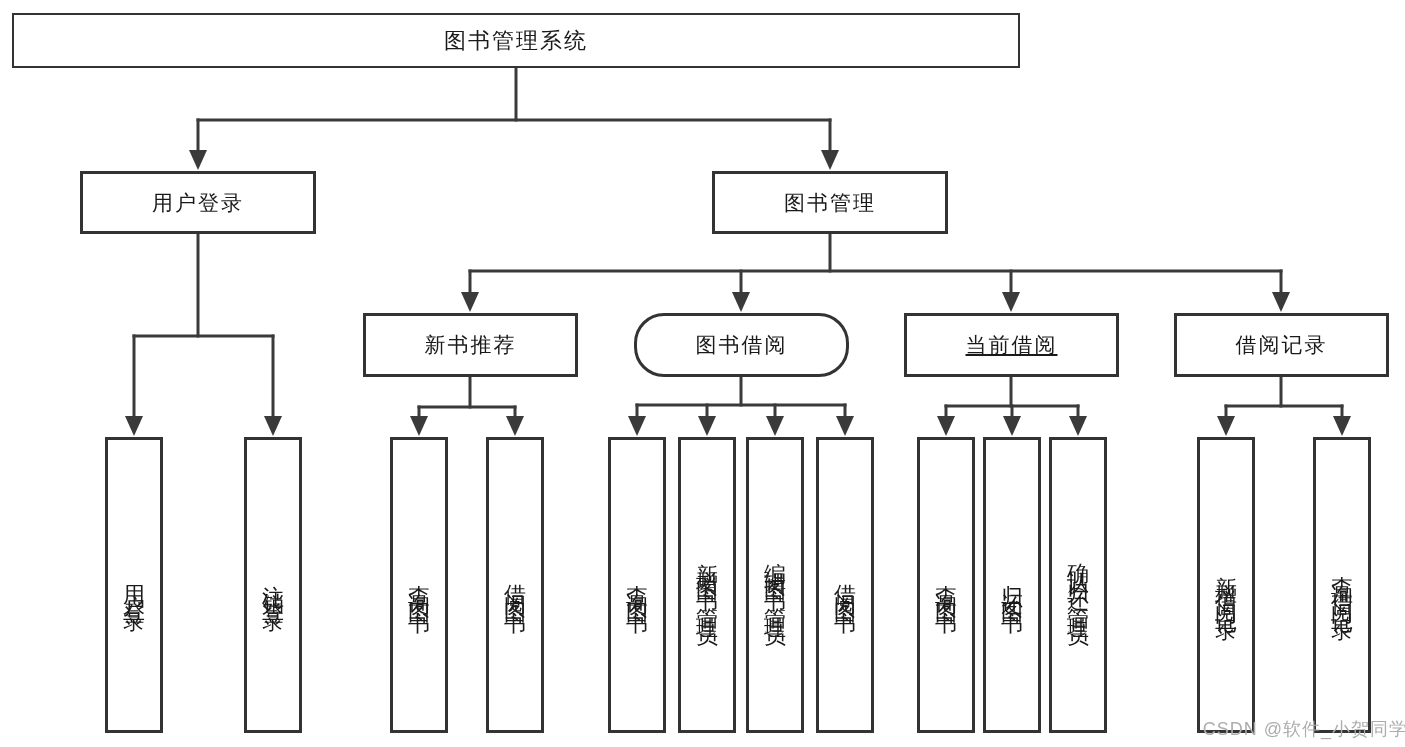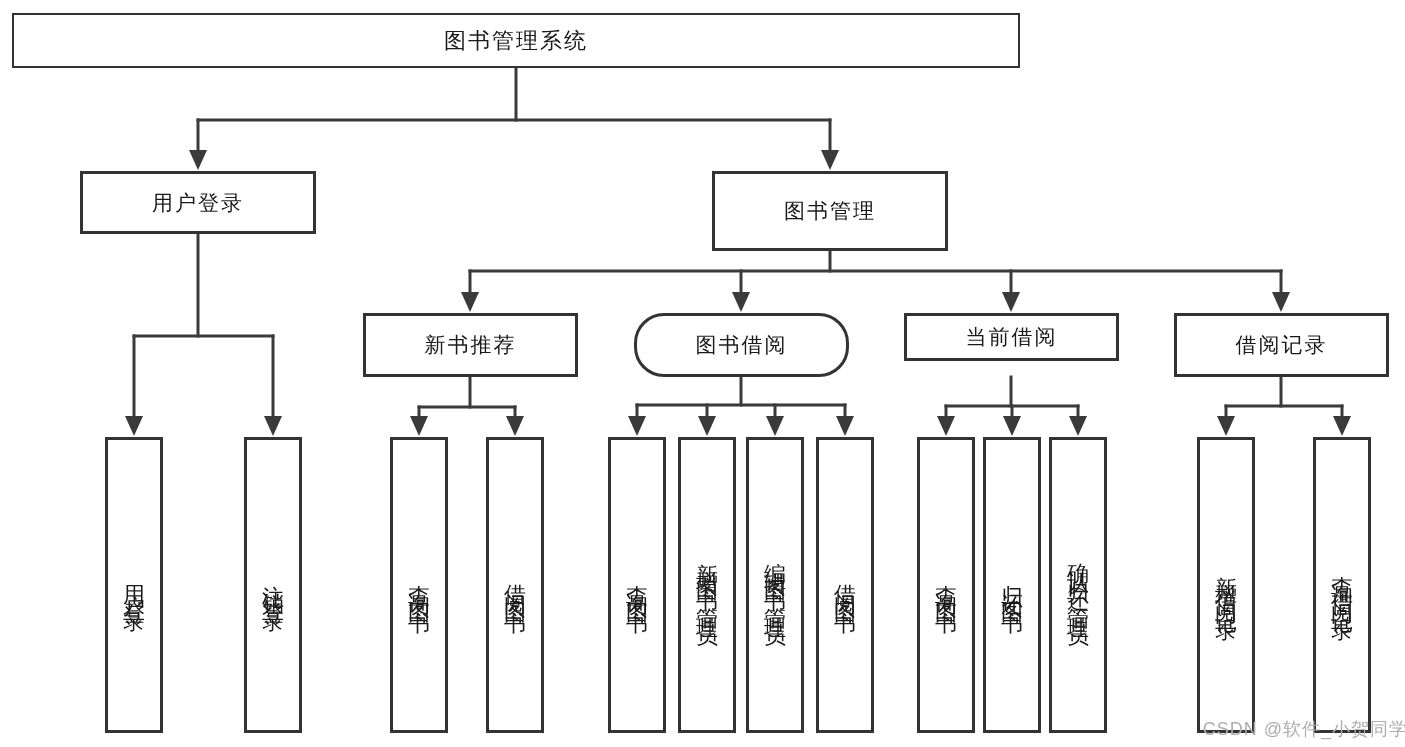--- a/index.html
+++ b/index.html
@@ -110,25 +110,25 @@
     <line x1="1226" y1="406" x2="1342" y2="406"></line>
     <line x1="1226" y1="406" x2="1226" y2="418"></line>
     <polygon points="1217,416 1235,416 1226,436"></polygon>
     <line x1="1342" y1="406" x2="1342" y2="418"></line>
     <polygon points="1333,416 1351,416 1342,436"></polygon>
   </svg>
 
   <div class="node root-node" style="left:12px;top:13px;width:1008px;height:55px;">图书管理系统</div>
 
   <div class="node" style="left:80px;top:171px;width:236px;height:63px;">用户登录</div>
-  <div class="node" style="left:712px;top:171px;width:236px;height:80px;">图书管理</div>
+  <div class="node" style="left:712px;top:171px;width:236px;height:63px;">图书管理</div>
 
   <div class="node" style="left:363px;top:313px;width:215px;height:64px;">新书推荐</div>
   <div class="node" style="left:634px;top:313px;width:215px;height:64px;border-radius:30px;">图书借阅</div>
-  <div class="node" style="left:904px;top:313px;width:215px;height:48px;">当前借阅</div>
+  <div class="node" style="left:904px;top:313px;width:215px;height:64px;text-decoration:underline;">当前借阅</div>
   <div class="node" style="left:1174px;top:313px;width:215px;height:64px;">借阅记录</div>
 
   <div class="node leaf" style="left:105px;top:437px;width:58px;height:296px;">用户登录</div>
   <div class="node leaf" style="left:244px;top:437px;width:58px;height:296px;">注销登录</div>
 
   <div class="node leaf" style="left:390px;top:437px;width:58px;height:296px;">查询图书</div>
   <div class="node leaf" style="left:486px;top:437px;width:58px;height:296px;">借阅图书</div>
 
   <div class="node leaf" style="left:608px;top:437px;width:58px;height:296px;">查询图书</div>
   <div class="node leaf" style="left:678px;top:437px;width:58px;height:296px;">新增图书（管理员）</div>

